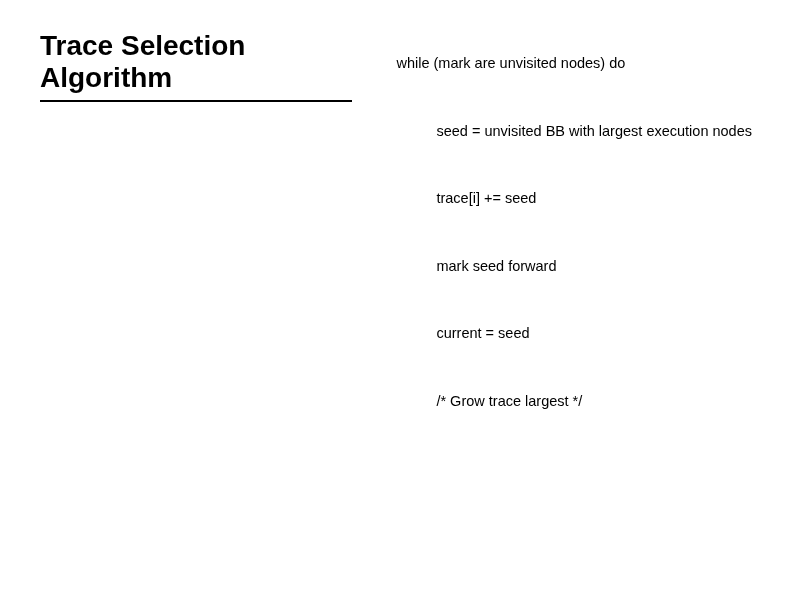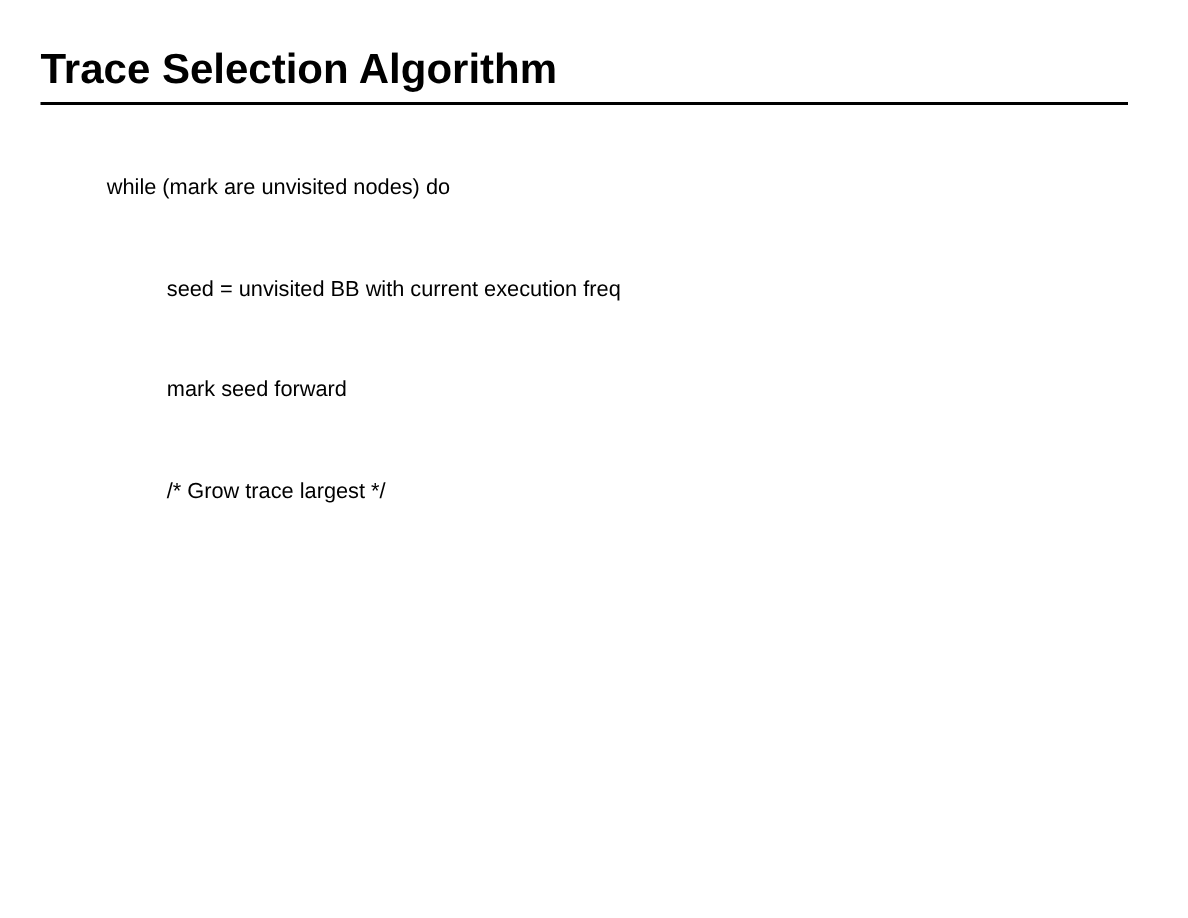--- a/index.html
+++ b/index.html
@@ -16,22 +16,22 @@
       overflow: hidden;
       display: flex;
       flex-direction: column;
     }
 
     .slide-container {
       width: 792px;
       height: 612px;
       background: #ffffff;
       display: flex;
-      flex-direction: column;
-      padding: 30px 40px 20px 27px;
+      flex-direction: row;
+      padding: 30px 40px 20px 40px;
       position: relative;
     }
 
     .title-section {
       margin-bottom: 8px;
     }
 
     .slide-title {
       font-size: 28px;
       font-weight: bold;
@@ -78,28 +78,34 @@
 
   <div class="content-area">
 
 
 
     <span class="code-line">
       <span class="underline">while</span><span> (mark are unvisited nodes) </span><span class="underline">do</span>
     </span>
 
     <span class="code-line indent1">
-      <span>seed = unvisited BB with current execution freq</span>
+      <span>seed = unvisited BB with largest execution nodes</span>
     </span>
 
+    <span class="code-line indent1">
+      <span>trace[i] += seed</span>
+    </span>
 
     <span class="code-line indent1">
       <span>mark seed forward</span>
     </span>
 
+    <span class="code-line indent1">
+      <span>current = seed</span>
+    </span>
 
     <span class="code-line indent1">
       <span>/* Grow trace largest */</span>
     </span>
 
   </div>
 
 </div>
 
 </body></html>

